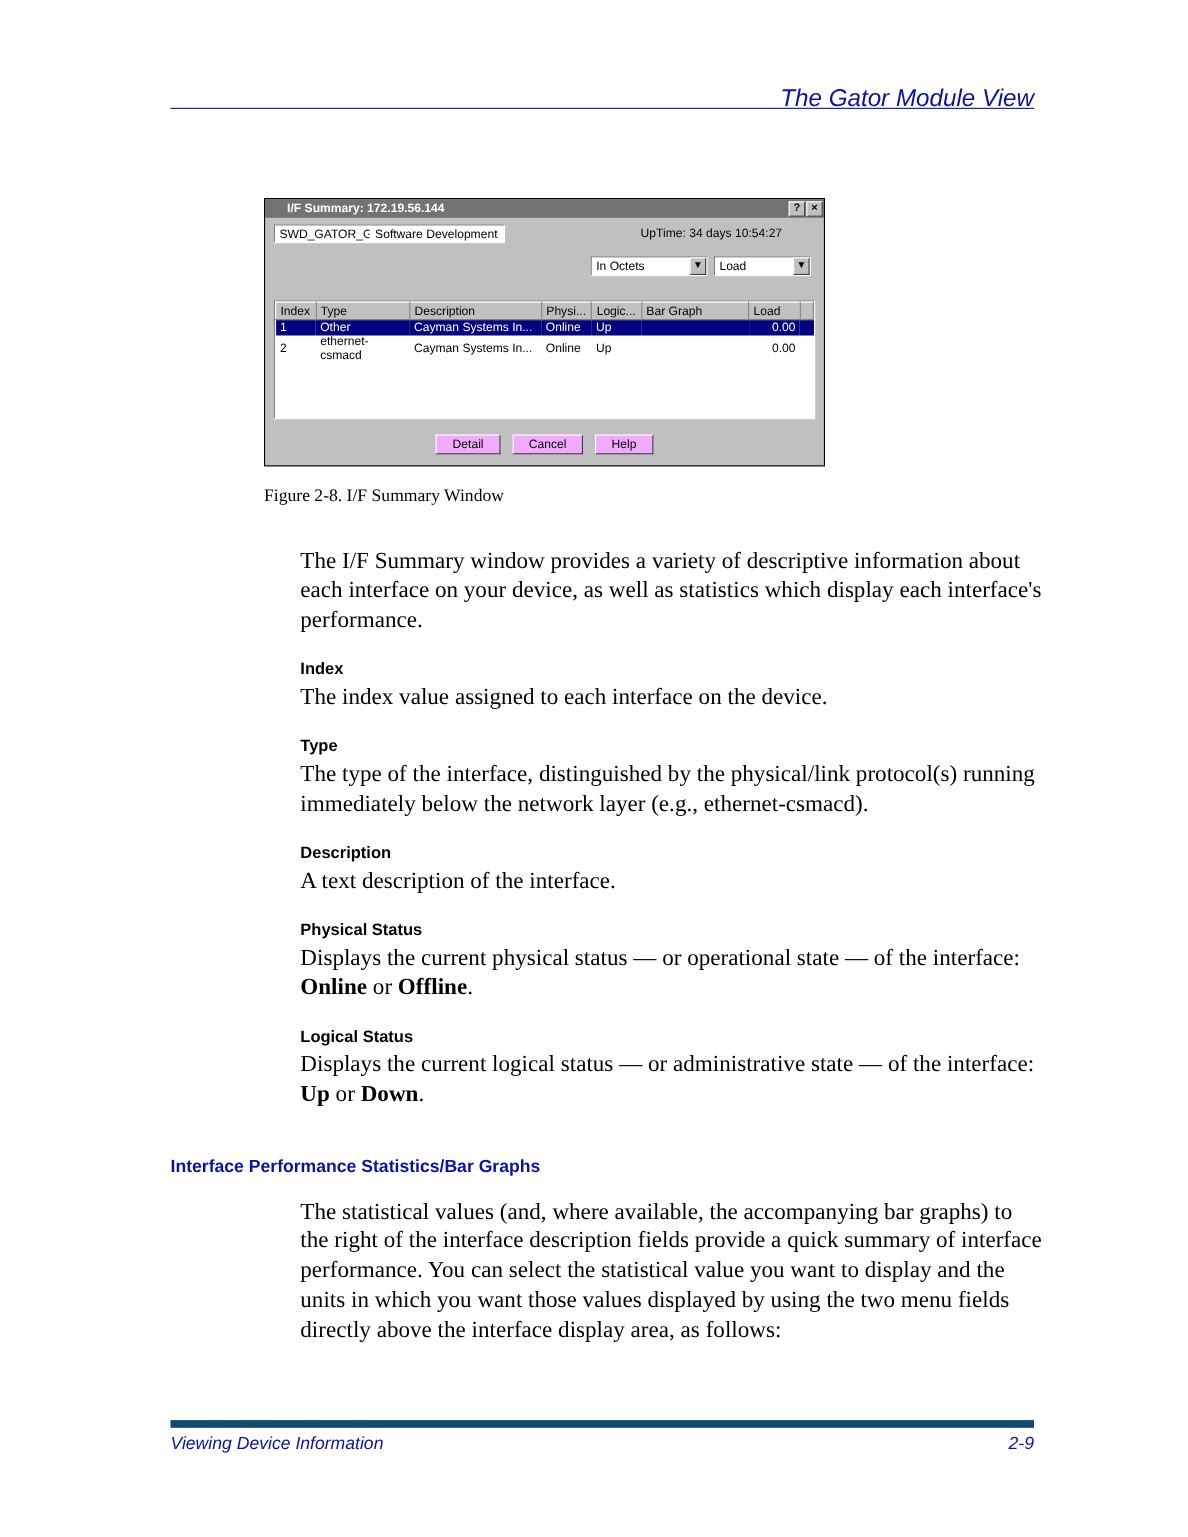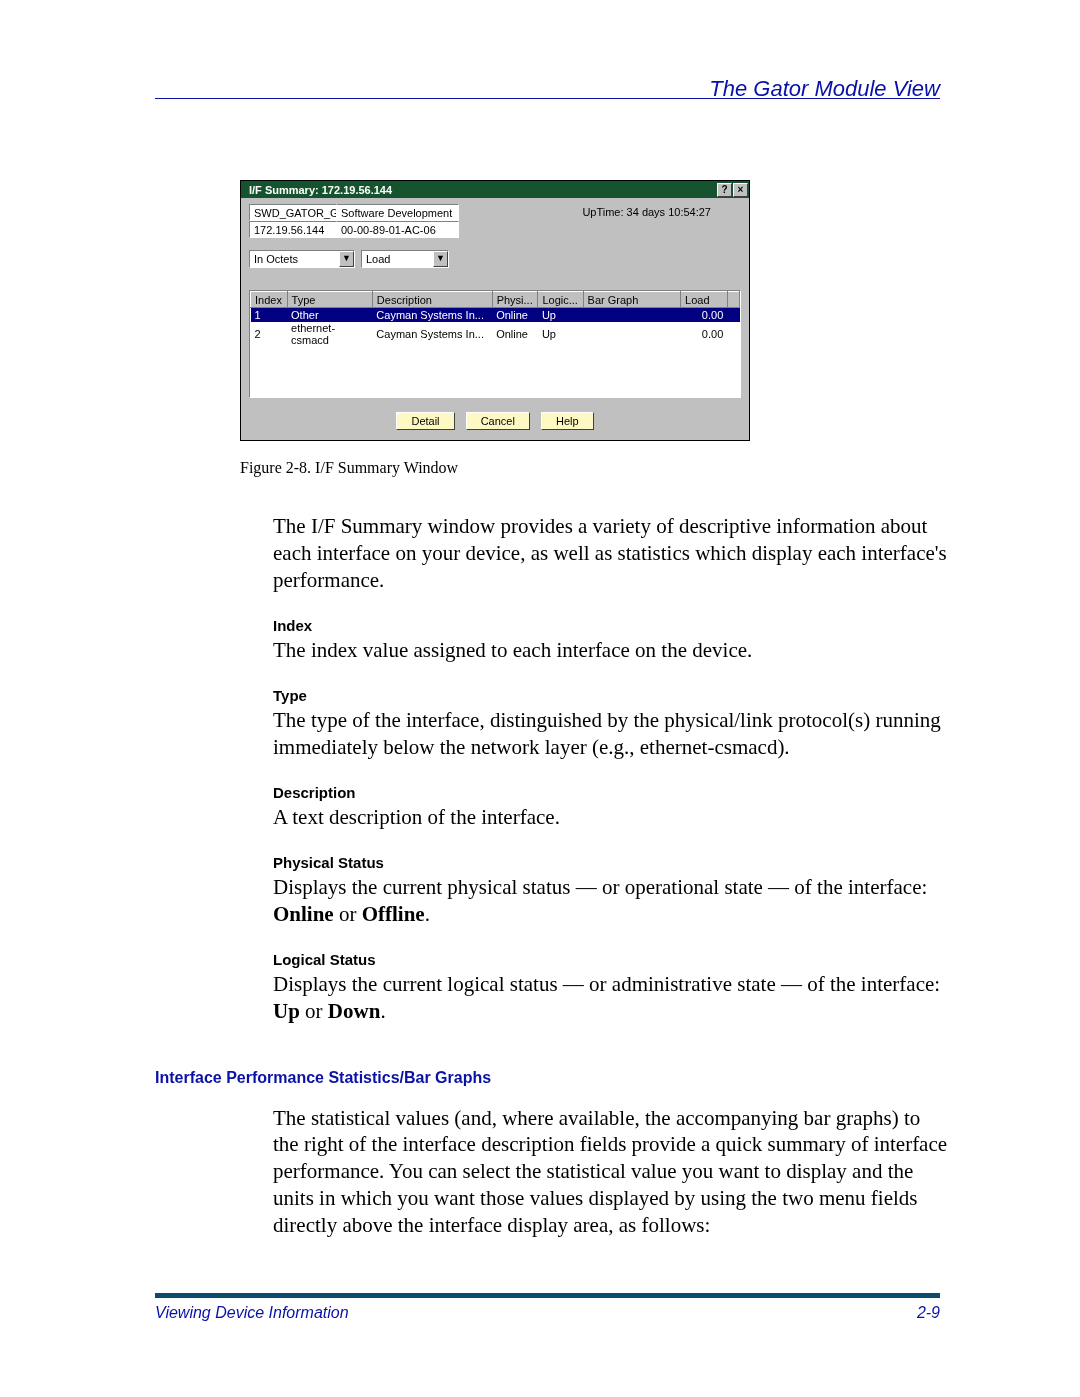--- a/index.html
+++ b/index.html
@@ -28,26 +28,26 @@
     border-top: 1px solid #0a11a6;
   }
   .figure-area { margin-top: 95px; margin-left: 85px; width: 510px; }
   .win {
     border: 1px solid #000;
     background: #c0c0c0;
     font-family: "MS Sans Serif", Arial, sans-serif;
     font-size: 11px;
   }
   .titlebar {
-    background: #14532d;
+    background: #737373;
     color: #fff;
     display: flex;
     align-items: center;
     height: 17px;
-    padding: 0 1px 0 8px;
+    padding: 0 1px 0 20px;
     font-weight: bold;
   }
   .titlebar-text { flex: 1; }
   .tbtn {
     width: 15px; height: 14px;
     background: #c0c0c0;
     border: 1px solid #fff;
     border-right-color: #404040;
     border-bottom-color: #404040;
     margin-left: 1px;
@@ -66,21 +66,21 @@
     border-bottom-color: #fff;
     padding: 1px 4px;
     height: 17px;
     line-height: 14px;
     overflow: hidden;
     white-space: nowrap;
   }
   .info-row1 { display: flex; gap: 0; }
   .info-row2 { display: flex; gap: 0; margin-top: 0; }
   .uptime { margin-left: auto; padding-right: 30px; padding-top: 2px; }
-  .dd-row { display: flex; gap: 6px; margin-top: 12px; margin-right: 4px; }
+  .dd-row { display: flex; justify-content: flex-end; gap: 6px; margin-top: 12px; margin-right: 4px; }
   .dropdown {
     display: flex; height: 18px;
     border: 1px solid #808080;
     border-right-color: #fff; border-bottom-color: #fff;
     background: #fff; width: 106px;
   }
   .dropdown .val { flex: 1; padding: 1px 4px; line-height: 14px; }
   .dropdown .arrow {
     width: 15px; background: #c0c0c0;
     border: 1px solid #fff;
@@ -103,21 +103,21 @@
     border-bottom-color: #808080;
     font-weight: normal;
     text-align: left;
     padding: 1px 4px;
     height: 16px;
   }
   table.grid td { padding: 0 4px; height: 14px; }
   tr.sel td { background: #000080; color: #fff; }
   .btnrow { text-align: center; margin-top: 14px; }
   .winbtn {
-    background: #fef9c3;
+    background: #f0abfc;
     border: 1px solid #fff;
     border-right-color: #404040;
     border-bottom-color: #404040;
     padding: 2px 14px;
     font-family: "MS Sans Serif", Arial, sans-serif;
     font-size: 11px;
     margin: 0 4px;
   }
   .caption {
     text-align: left;
@@ -141,21 +141,21 @@
     color: #0a11a6;
     font-size: 16px;
     margin-top: 44px;
     margin-left: 0;
   }
   .footer {
     position: absolute;
     bottom: 75px;
     left: 155px;
     right: 140px;
-    border-top: 5px solid #0c4a6e;
+    border-top: 7px solid #0c4a6e;
     padding-top: 6px;
     display: flex;
     justify-content: space-between;
     color: #0a11a6;
     font-style: italic;
     font-family: Arial, sans-serif;
     font-size: 16px;
   }
 </style>
 </head>
@@ -169,24 +169,20 @@
     <div class="titlebar">
       <span class="titlebar-text">I/F Summary: 172.19.56.144</span>
       <span class="tbtn">?</span>
       <span class="tbtn">×</span>
     </div>
     <div class="win-body">
       <div class="info-row1">
         <div class="sunken" style="width:88px">SWD_GATOR_GB</div>
         <div class="sunken" style="width:122px; border-left:none">Software Development</div>
         <div class="uptime">UpTime: 34 days 10:54:27</div>
-      </div>
-      <div class="info-row2">
-        <div class="sunken" style="width:88px">172.19.56.144</div>
-        <div class="sunken" style="width:122px; border-left:none">00-00-89-01-AC-06</div>
       </div>
       <div class="dd-row">
         <div class="dropdown">
           <span class="val">In Octets</span>
           <span class="arrow">▼</span>
         </div>
         <div class="dropdown" style="width:88px">
           <span class="val">Load</span>
           <span class="arrow">▼</span>
         </div>

